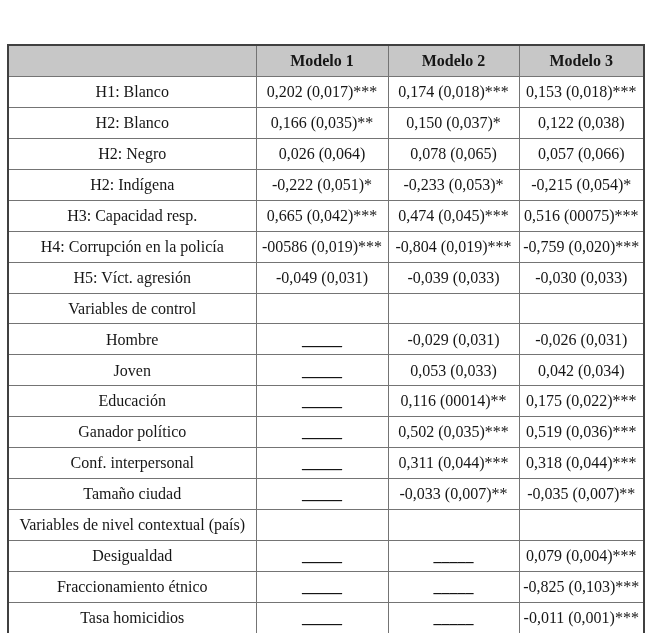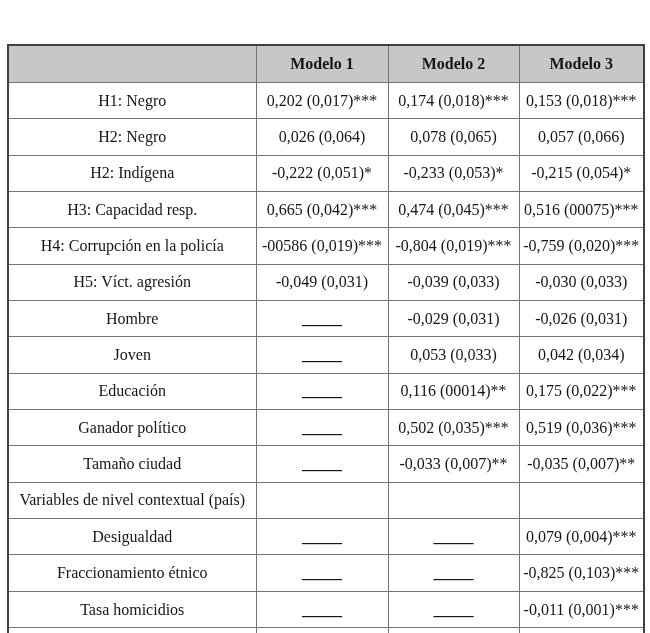--- a/index.html
+++ b/index.html
@@ -51,26 +51,32 @@
 
       <tr>
         <td class="gray"></td>
         <td class="gray bold">Modelo 1</td>
         <td class="gray bold">Modelo 2</td>
         <td class="gray bold">Modelo 3</td>
       </tr>
 
 
       <tr>
-        <td>H1: Negro</td>
+        <td>H1: Blanco</td>
         <td>0,202 (0,017)***</td>
         <td>0,174 (0,018)***</td>
         <td>0,153 (0,018)***</td>
       </tr>
 
+      <tr>
+        <td>H2: Blanco</td>
+        <td>0,166 (0,035)**</td>
+        <td>0,150 (0,037)*</td>
+        <td>0,122 (0,038)</td>
+      </tr>
 
       <tr>
         <td>H2: Negro</td>
         <td>0,026 (0,064)</td>
         <td>0,078 (0,065)</td>
         <td>0,057 (0,066)</td>
       </tr>
 
       <tr>
         <td>H2: Indígena</td>
@@ -93,20 +99,26 @@
         <td>-0,759 (0,020)***</td>
       </tr>
 
       <tr>
         <td>H5: Víct. agresión</td>
         <td>-0,049 (0,031)</td>
         <td>-0,039 (0,033)</td>
         <td>-0,030 (0,033)</td>
       </tr>
 
+      <tr>
+        <td>Variables de control</td>
+        <td></td>
+        <td></td>
+        <td></td>
+      </tr>
 
       <tr>
         <td>Hombre</td>
         <td class="dash-cell">_____</td>
         <td>-0,029 (0,031)</td>
         <td>-0,026 (0,031)</td>
       </tr>
 
       <tr>
         <td>Joven</td>
@@ -122,20 +134,26 @@
         <td>0,175 (0,022)***</td>
       </tr>
 
       <tr>
         <td>Ganador político</td>
         <td class="dash-cell">_____</td>
         <td>0,502 (0,035)***</td>
         <td>0,519 (0,036)***</td>
       </tr>
 
+      <tr>
+        <td>Conf. interpersonal</td>
+        <td class="dash-cell">_____</td>
+        <td>0,311 (0,044)***</td>
+        <td>0,318 (0,044)***</td>
+      </tr>
 
       <tr>
         <td>Tamaño ciudad</td>
         <td class="dash-cell">_____</td>
         <td>-0,033 (0,007)**</td>
         <td>-0,035 (0,007)**</td>
       </tr>
 
       <tr>
         <td>Variables de nivel contextual (país)</td>

